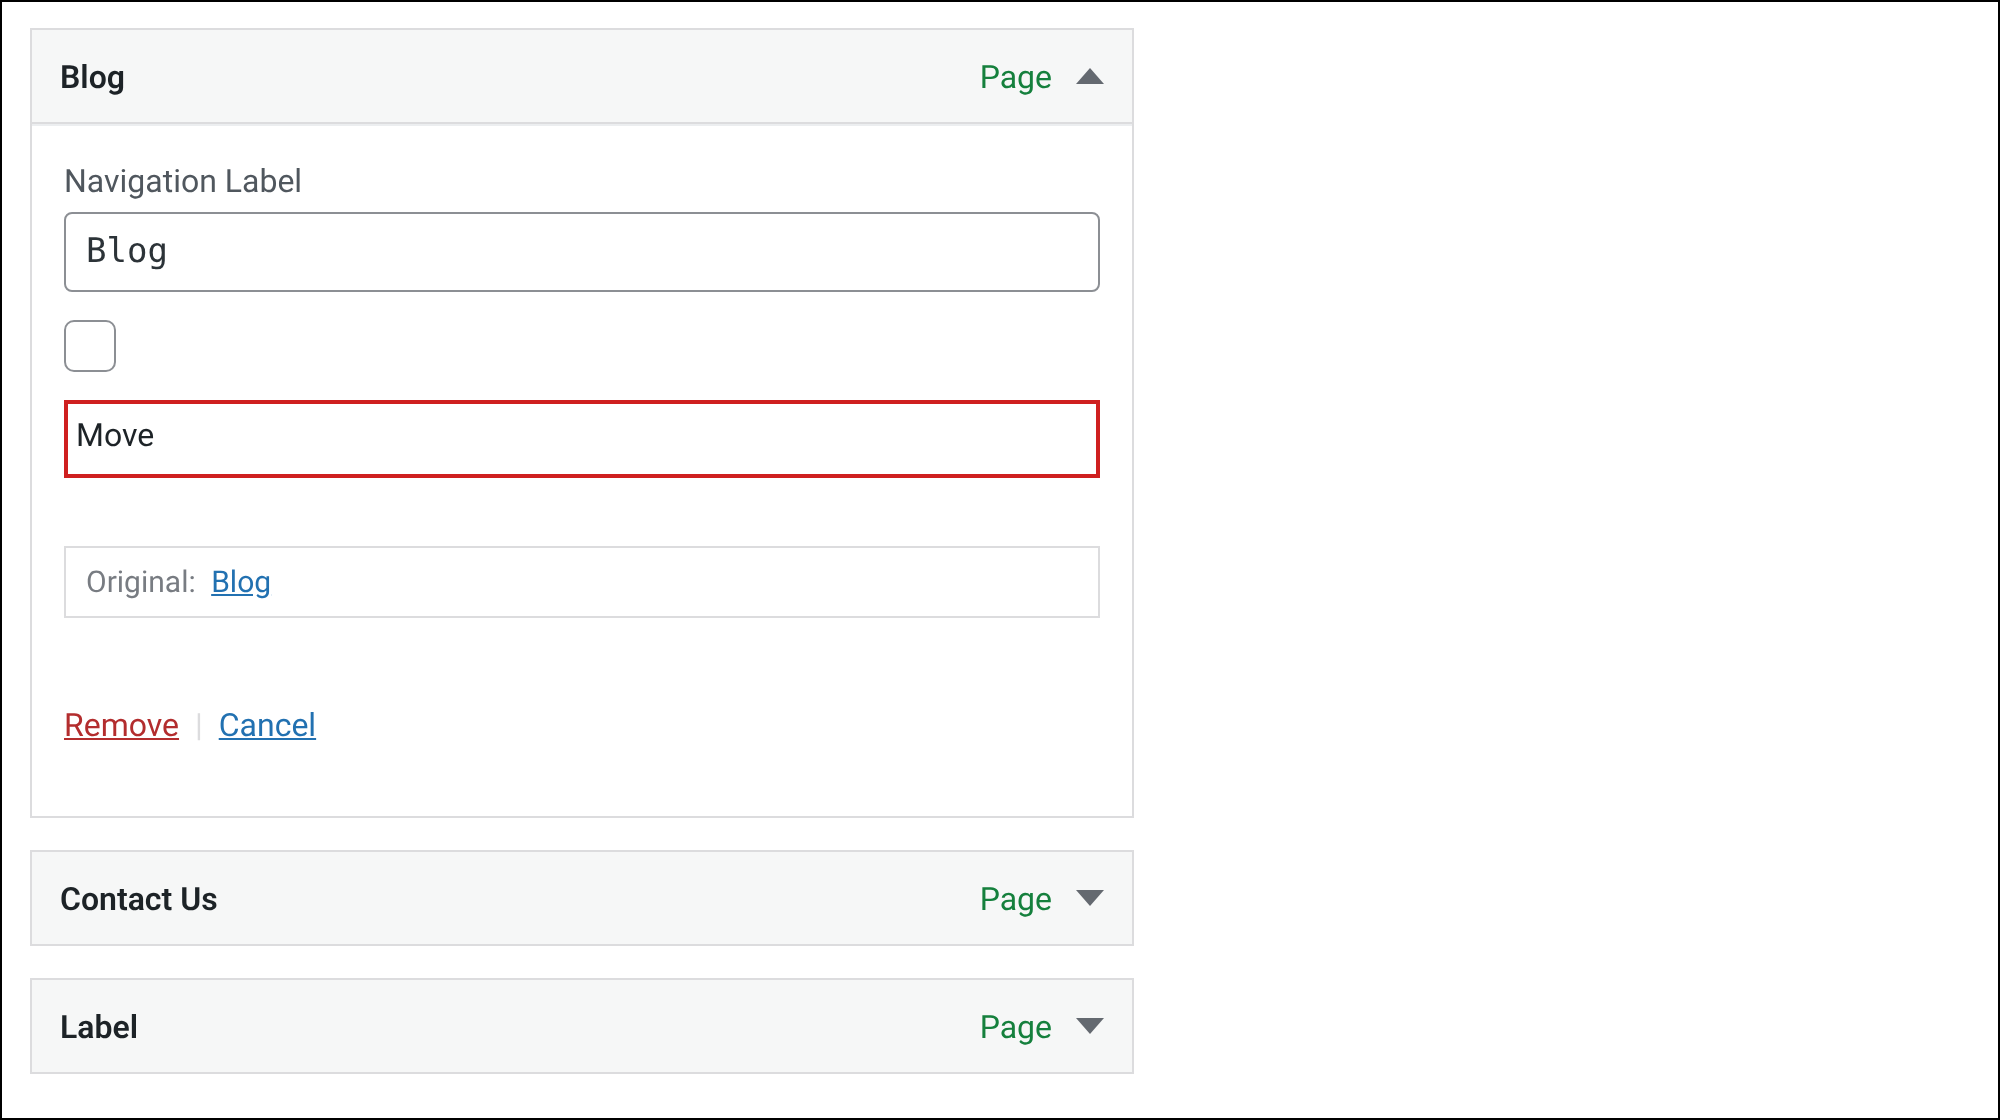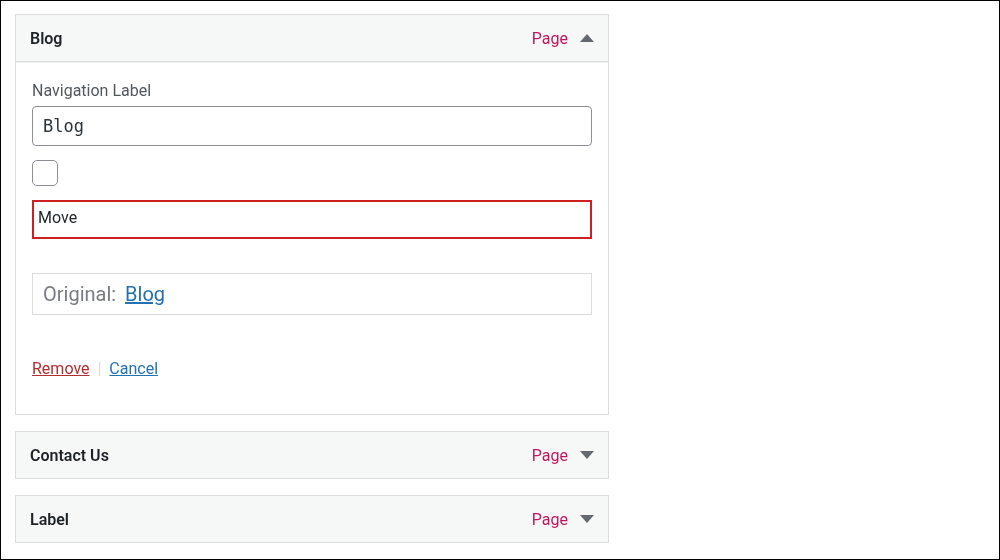--- a/index.html
+++ b/index.html
@@ -7,42 +7,42 @@
   body {
     font-family: -apple-system, BlinkMacSystemFont, "Segoe UI", Roboto, Helvetica, Arial, sans-serif;
     width: 1000px;
     height: 560px;
     background: #fff;
     border: 1px solid #000;
     padding: 13px 14px;
     font-size: 16px;
     color: #222;
   }
-  .menu-item { width: 594px; }
+  .menu-item { width: 552px; }
   .menu-item + .menu-item { margin-top: 16px; text-align: right; }
 
   .item-header {
     display: flex;
     align-items: center;
     justify-content: space-between;
     height: 48px;
     padding: 0 14px;
     border: 1px solid #dcdcde;
     background: #f6f7f7;
     cursor: pointer;
   }
   .item-header .title { font-weight: 600; font-size: 16px; color: #1d2327; }
   .item-header .meta {
     display: flex;
     align-items: center;
     gap: 12px;
     color: #646970;
     font-size: 16px;
   }
-  .item-header .meta .type { color: #be185d; }
+  .item-header .meta .type { color: #15803d; }
   .arrow {
     width: 0; height: 0;
     border-left: 7px solid transparent;
     border-right: 7px solid transparent;
   }
   .arrow.up { border-bottom: 8px solid #646970; }
   .arrow.down { border-top: 8px solid #646970; }
 
   .item-body {
     border: 1px solid #dcdcde;
@@ -99,21 +99,21 @@
     flex-direction: column;
   }
   .move-row .links { display: flex; gap: 14px; flex-wrap: wrap; }
   .link-blue { color: #2271b1; text-decoration: underline; cursor: pointer; }
   .link-red { color: #b32d2e; text-decoration: underline; cursor: pointer; }
 
   .original-box {
     margin-top: 34px;
     border: 1px solid #dcdcde;
     padding: 8px 10px;
-    font-size: 20px;
+    font-size: 15px;
     color: #787c82;
   }
   .original-box .val { color: #2271b1; text-decoration: underline; margin-left: 4px; cursor: pointer; }
 
   .actions-row {
     margin-top: 44px;
     font-size: 16px;
   }
   .actions-row .sep { color: #dcdcde; margin: 0 4px; }
 </style>

